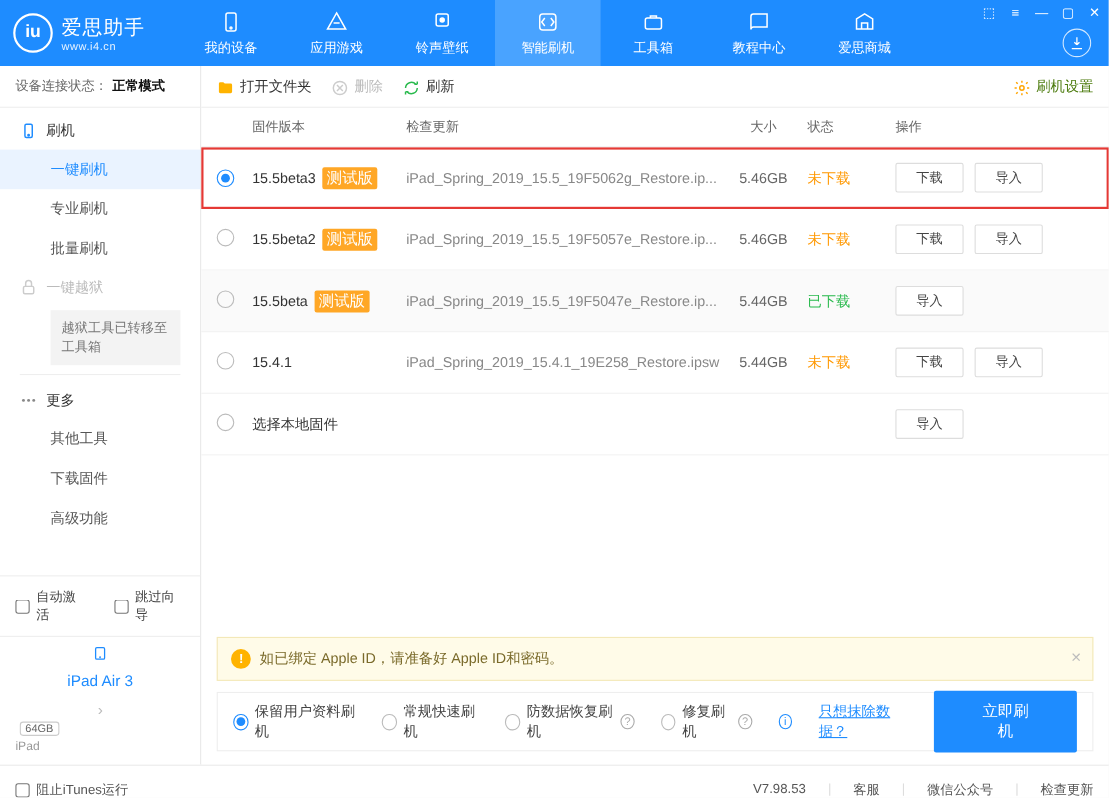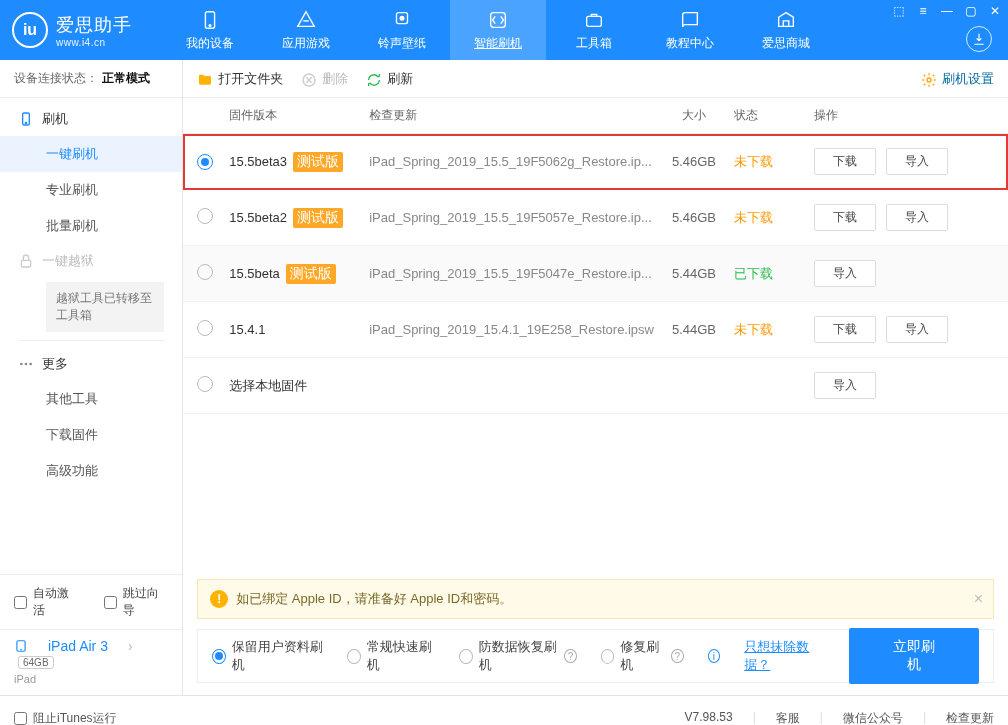--- a/index.html
+++ b/index.html
@@ -8,21 +8,21 @@
 
 .titlebar { height: 60px; background: #1e8cff; display: flex; align-items: center; padding: 0 12px; position: relative; }
 .logo { display: flex; align-items: center; gap: 8px; }
 .logo-icon { width: 36px; height: 36px; border: 2px solid #fff; border-radius: 50%; display: flex; align-items: center; justify-content: center; color: #fff; font-weight: bold; font-size: 16px; }
 .logo-text { color: #fff; }
 .logo-text .zh { font-size: 18px; font-weight: 500; letter-spacing: 1px; }
 .logo-text .url { font-size: 10px; letter-spacing: 0.5px; opacity: 0.9; }
 
 .nav { display: flex; margin-left: 30px; height: 100%; }
 .nav-item { width: 96px; display: flex; flex-direction: column; align-items: center; justify-content: center; gap: 4px; color: #fff; cursor: pointer; }
-.nav-item.active { background: #49a3ff; text-decoration: underline; }
+.nav-item.active { background: #49a3ff; }
 .nav-ico { width: 22px; height: 22px; display: flex; align-items: center; justify-content: center; }
 .nav-ico svg { width: 22px; height: 22px; stroke: #fff; fill: none; stroke-width: 1.5; }
 .nav-label { font-size: 12px; }
 
 .winctl { position: absolute; top: 4px; right: 6px; display: flex; gap: 10px; color: #fff; font-size: 12px; }
 .winctl span { cursor: pointer; width: 14px; text-align: center; }
 .dl-circle { position: absolute; right: 16px; bottom: 8px; width: 26px; height: 26px; border: 1.5px solid rgba(255,255,255,0.8); border-radius: 50%; display: flex; align-items: center; justify-content: center; cursor: pointer; }
 .dl-circle svg { stroke: #fff; }
 
 
@@ -36,32 +36,32 @@
 .side-sub { padding: 9px 18px 9px 46px; font-size: 13px; color: #555; cursor: pointer; }
 .side-sub.active { background: #eaf3ff; color: #1e8cff; }
 .side-note { margin: 4px 18px 8px 46px; background: #f3f3f3; padding: 8px 10px; font-size: 12px; color: #777; line-height: 1.4; }
 .side-hr { height: 1px; background: #eee; margin: 6px 18px; }
 .side-ico { width: 16px; height: 16px; }
 
 .side-bottom { border-top: 1px solid #eee; }
 .auto-row { display: flex; align-items: center; gap: 6px; padding: 10px 14px; font-size: 12px; color: #444; }
 .auto-row input { width: 13px; height: 13px; }
 .dev-box { padding: 8px 14px 10px; border-top: 1px solid #eee; }
-.dev-name { color: #1e8cff; font-size: 14px; display: flex; align-items: center; gap: 20px; }
+.dev-name { color: #1e8cff; font-size: 14px; display: flex; align-items: center; gap: 10px; flex-direction: column; }
 .dev-cap { display: inline-block; border: 1px solid #ccc; border-radius: 3px; font-size: 10px; padding: 0 4px; color: #666; margin-left: 4px; }
 .dev-type { color: #999; font-size: 11px; margin-top: 4px; }
 .dev-arrow { float: right; color: #bbb; font-size: 14px; }
 
 
 .main { flex: 1; display: flex; flex-direction: column; background: #fff; }
 .toolbar { height: 38px; border-bottom: 1px solid #eee; display: flex; align-items: center; padding: 0 14px; gap: 18px; font-size: 13px; }
 .tb-btn { display: flex; align-items: flex-end; gap: 5px; cursor: pointer; color: #333; }
 .tb-btn.disabled { color: #bbb; }
 .tb-ico { width: 16px; height: 16px; display: inline-flex; align-items: center; justify-content: center; }
-.tb-right { margin-left: auto; color: #0369a1; }
+.tb-right { margin-left: auto; color: #4d7c0f; }
 .tb-right .tb-ico svg { stroke: #ffa500; }
 
 .thead { height: 36px; display: flex; align-items: center; padding: 0 14px; color: #666; font-size: 12px; border-bottom: 1px solid #eee; }
 .col-radio { width: 32px; }
 .col-ver { width: 140px; }
 .col-name { flex: 1; }
 .col-size { width: 80px; text-align: center; }
 .col-status { width: 80px; }
 .col-ops { width: 180px; }
 

